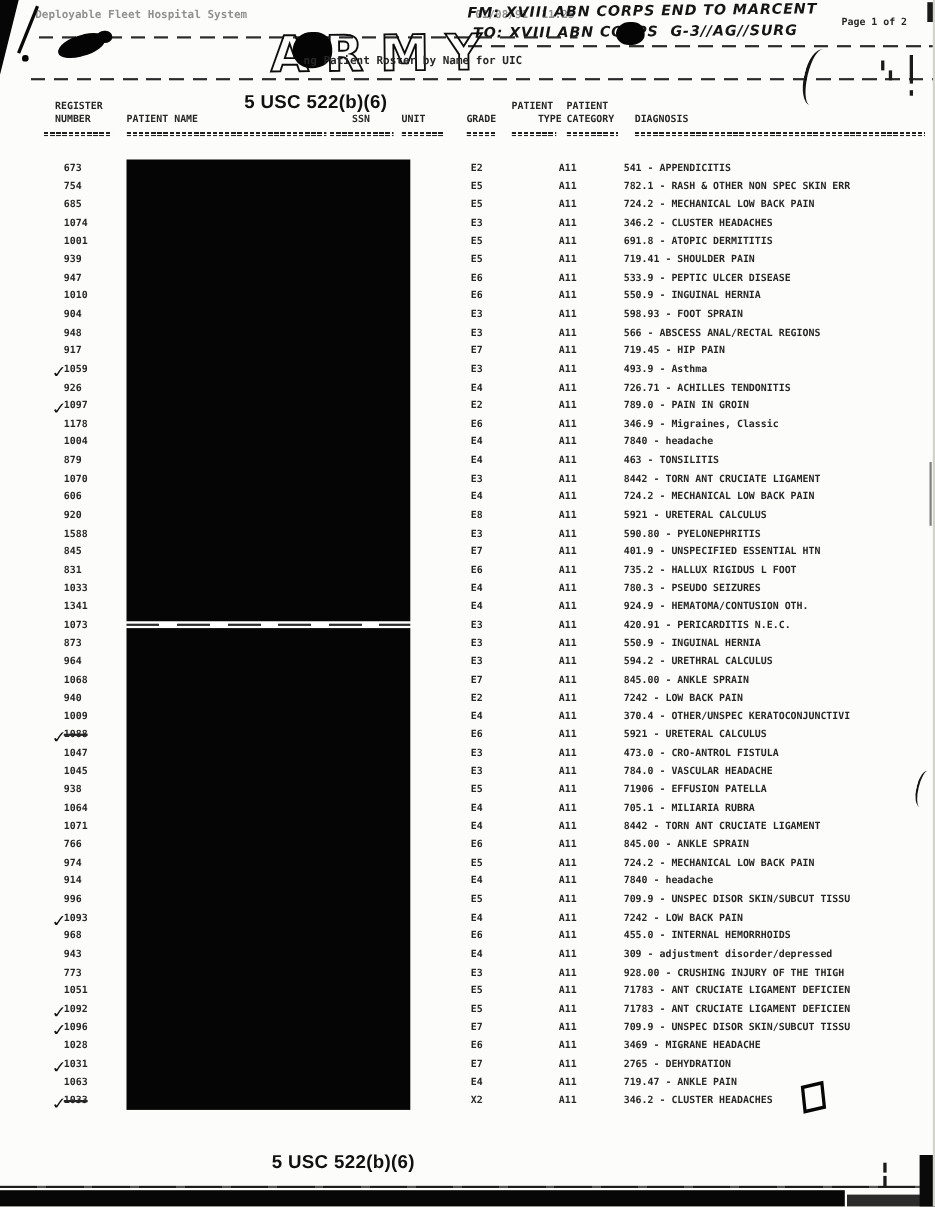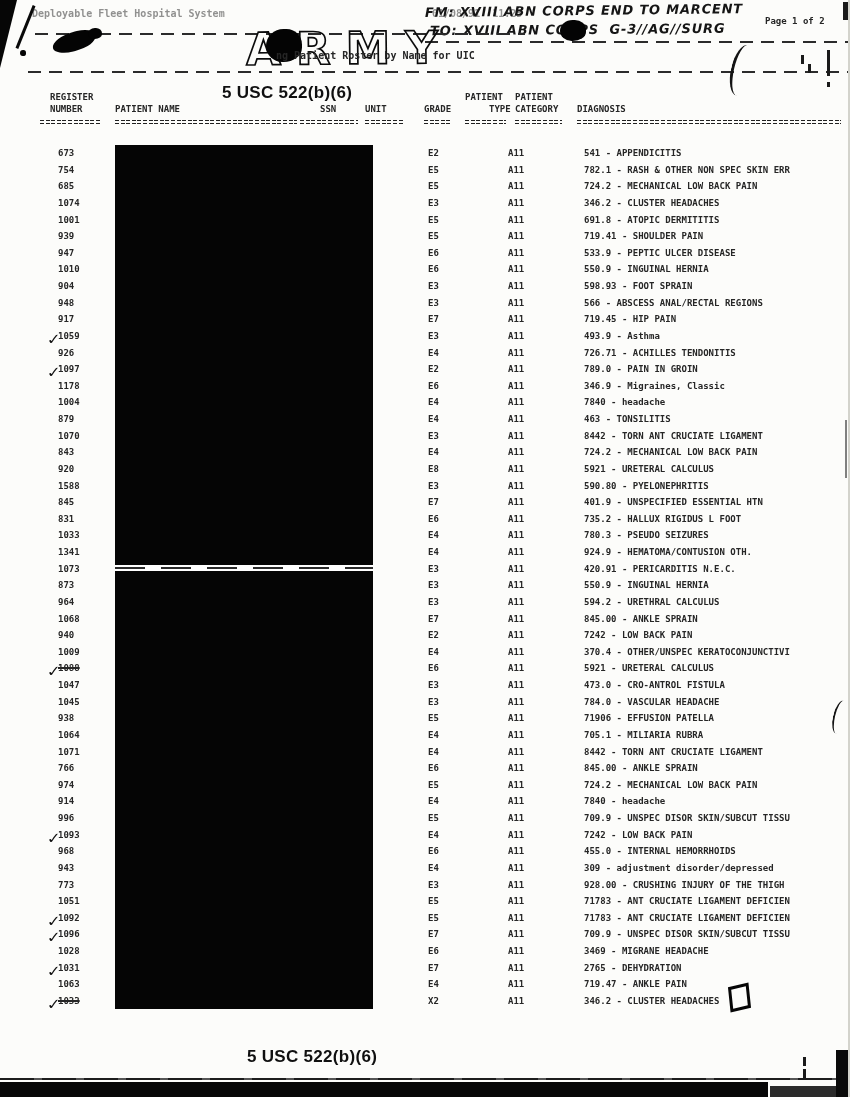--- a/index.html
+++ b/index.html
@@ -33,21 +33,21 @@
   
   .rows{position:absolute;left:40px;top:146px;width:808px;}
   .row{position:relative;height:16.63px;}
   .row span{position:absolute;top:2px;}
   .c-check{left:8px;top:-3px;font:italic 700 14px "DejaVu Sans",sans-serif;color:#101010;
            transform:rotate(-6deg) scaleX(1.25);}
   .c-reg{left:18px;width:40px;}
   .c-reg.scribbled{text-decoration:line-through;text-decoration-thickness:2px;}
   .c-grade{left:388px;}
   .c-cat{left:468px;}
-  .c-diag{left:544px;}
+  .c-diag{left:527px;}
   
   .corner{width:0;height:0;border-top:68px solid #060606;border-right:17px solid transparent;}
   .slashline{width:3px;height:46px;background:#090909;transform:rotate(22deg);}
   .curve{width:16px;height:52px;border-left:3px solid #141414;
          border-radius:62% 0 0 62%/52% 0 0 52%;transform:rotate(13deg);}
   .doodle-square{width:15px;height:19px;border:3.5px solid #060606;transform:rotate(-13deg) skewX(-7deg);}
   .vmark{background:#1a1a1a;}
   .edge{background:#d3d3cc;}
 </style>
 </head>
@@ -230,21 +230,21 @@
   </div>
       <div class="row">
     <span class="c-check"></span>
     <span class="c-reg mono">1070</span>
     <span class="c-grade mono">E3</span>
     <span class="c-cat mono">A11</span>
     <span class="c-diag mono">8442 - TORN ANT CRUCIATE LIGAMENT</span>
   </div>
       <div class="row">
     <span class="c-check"></span>
-    <span class="c-reg mono">843</span>
+    <span class="c-reg mono">606</span>
     <span class="c-grade mono">E4</span>
     <span class="c-cat mono">A11</span>
     <span class="c-diag mono">724.2 - MECHANICAL LOW BACK PAIN</span>
   </div>
       <div class="row">
     <span class="c-check"></span>
     <span class="c-reg mono">920</span>
     <span class="c-grade mono">E8</span>
     <span class="c-cat mono">A11</span>
     <span class="c-diag mono">5921 - URETERAL CALCULUS</span>

